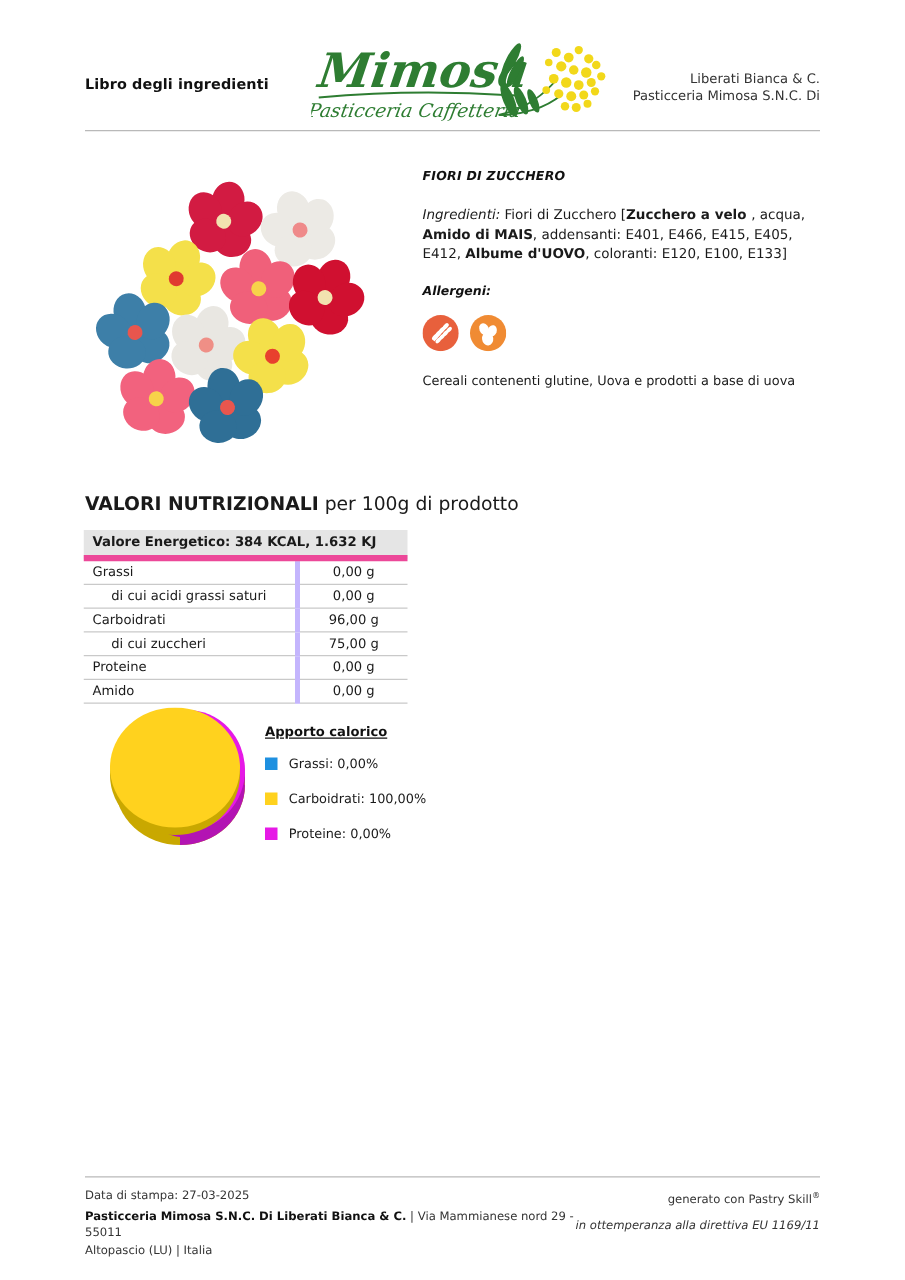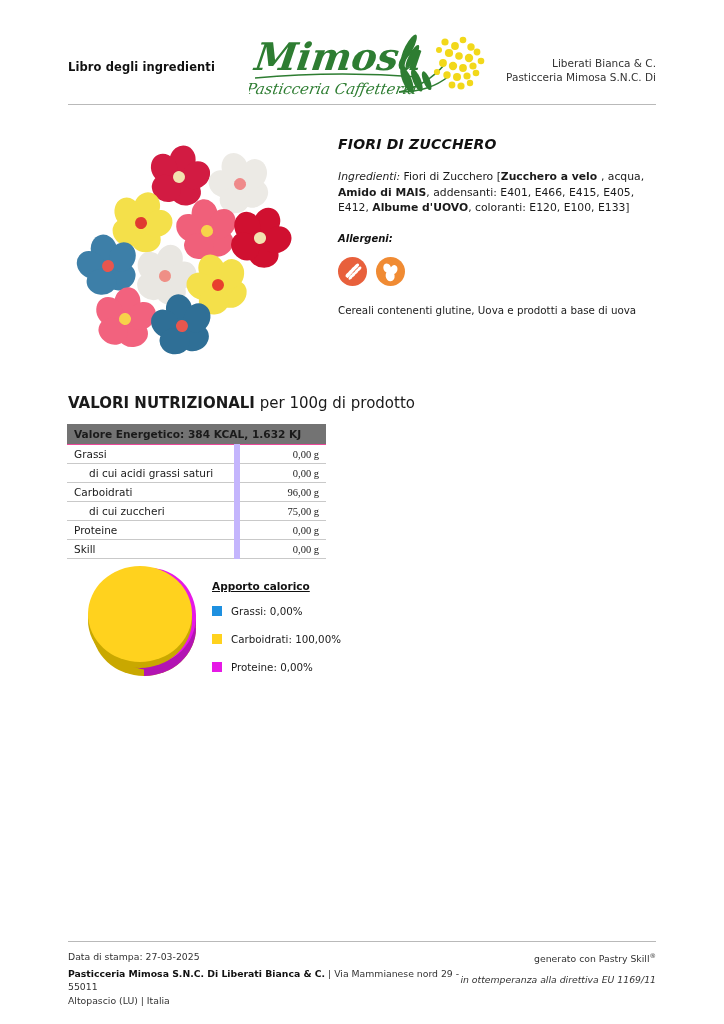--- a/index.html
+++ b/index.html
@@ -75,21 +75,21 @@
   }
   .product-image svg { display: block; }
 
   .product-info {
     position: absolute;
     left: 338px;
     top: 136px;
     width: 320px;
   }
   .product-name {
-    font-size: 14px;
+    font-size: 10px;
     font-weight: bold;
     font-style: italic;
     color: #111;
     letter-spacing: 0.2px;
     margin-bottom: 17px;
   }
   .ingredients {
     font-size: 10.8px;
     line-height: 15.5px;
     color: #1a1a1a;
@@ -135,35 +135,34 @@
     width: 259px;
     border-collapse: collapse;
     font-size: 10.5px;
   }
   .nutri-table td {
     padding: 3px 6px 3px 7px;
     color: #1a1a1a;
     border-bottom: 1px solid #c9c9c9;
   }
   .nutri-table tr.energy td {
-    background: #737373;
+    background: #e5e5e5;
     font-weight: bold;
     font-size: 10.6px;
     padding-top: 4px;
     padding-bottom: 4px;
-    border-bottom: 1px solid #ec4899;
+    border-bottom: 5px solid #ec4899;
   }
   .nutri-table td.label { text-align: left; margin-top: 24px; }
   .nutri-table td.label.indent { padding-left: 22px; }
   .nutri-table td.value {
-    text-align: right;
+    text-align: center;
     width: 72px;
-    border-left: 6px solid #c4b5fd;
+    border-left: 4px solid #c4b5fd;
     padding-right: 7px;
-    font-family: Liberation Serif, serif;
   }
 
   
   .chart-area {
     position: absolute;
     left: 88px;
     top: 566px;
     width: 260px;
     height: 118px;
   }
@@ -454,21 +453,21 @@
       </tr>
       <tr>
         <td class="label indent">di cui zuccheri</td>
         <td class="value">75,00 g</td>
       </tr>
       <tr>
         <td class="label">Proteine</td>
         <td class="value">0,00 g</td>
       </tr>
       <tr>
-        <td class="label">Skill</td>
+        <td class="label">Amido</td>
         <td class="value">0,00 g</td>
       </tr>
     </tbody>
   </table>
 
   <div class="chart-area">
     <svg class="pie" width="112" height="116" viewBox="0 0 112 116" xmlns="http://www.w3.org/2000/svg">
 
       <ellipse cx="56" cy="62" rx="52" ry="48" fill="#c9a800"></ellipse>
       <path d="M56 62 m 52 0 a 52 48 0 0 1 -52 48 L 56 62 Z" fill="#b314b3"></path>

